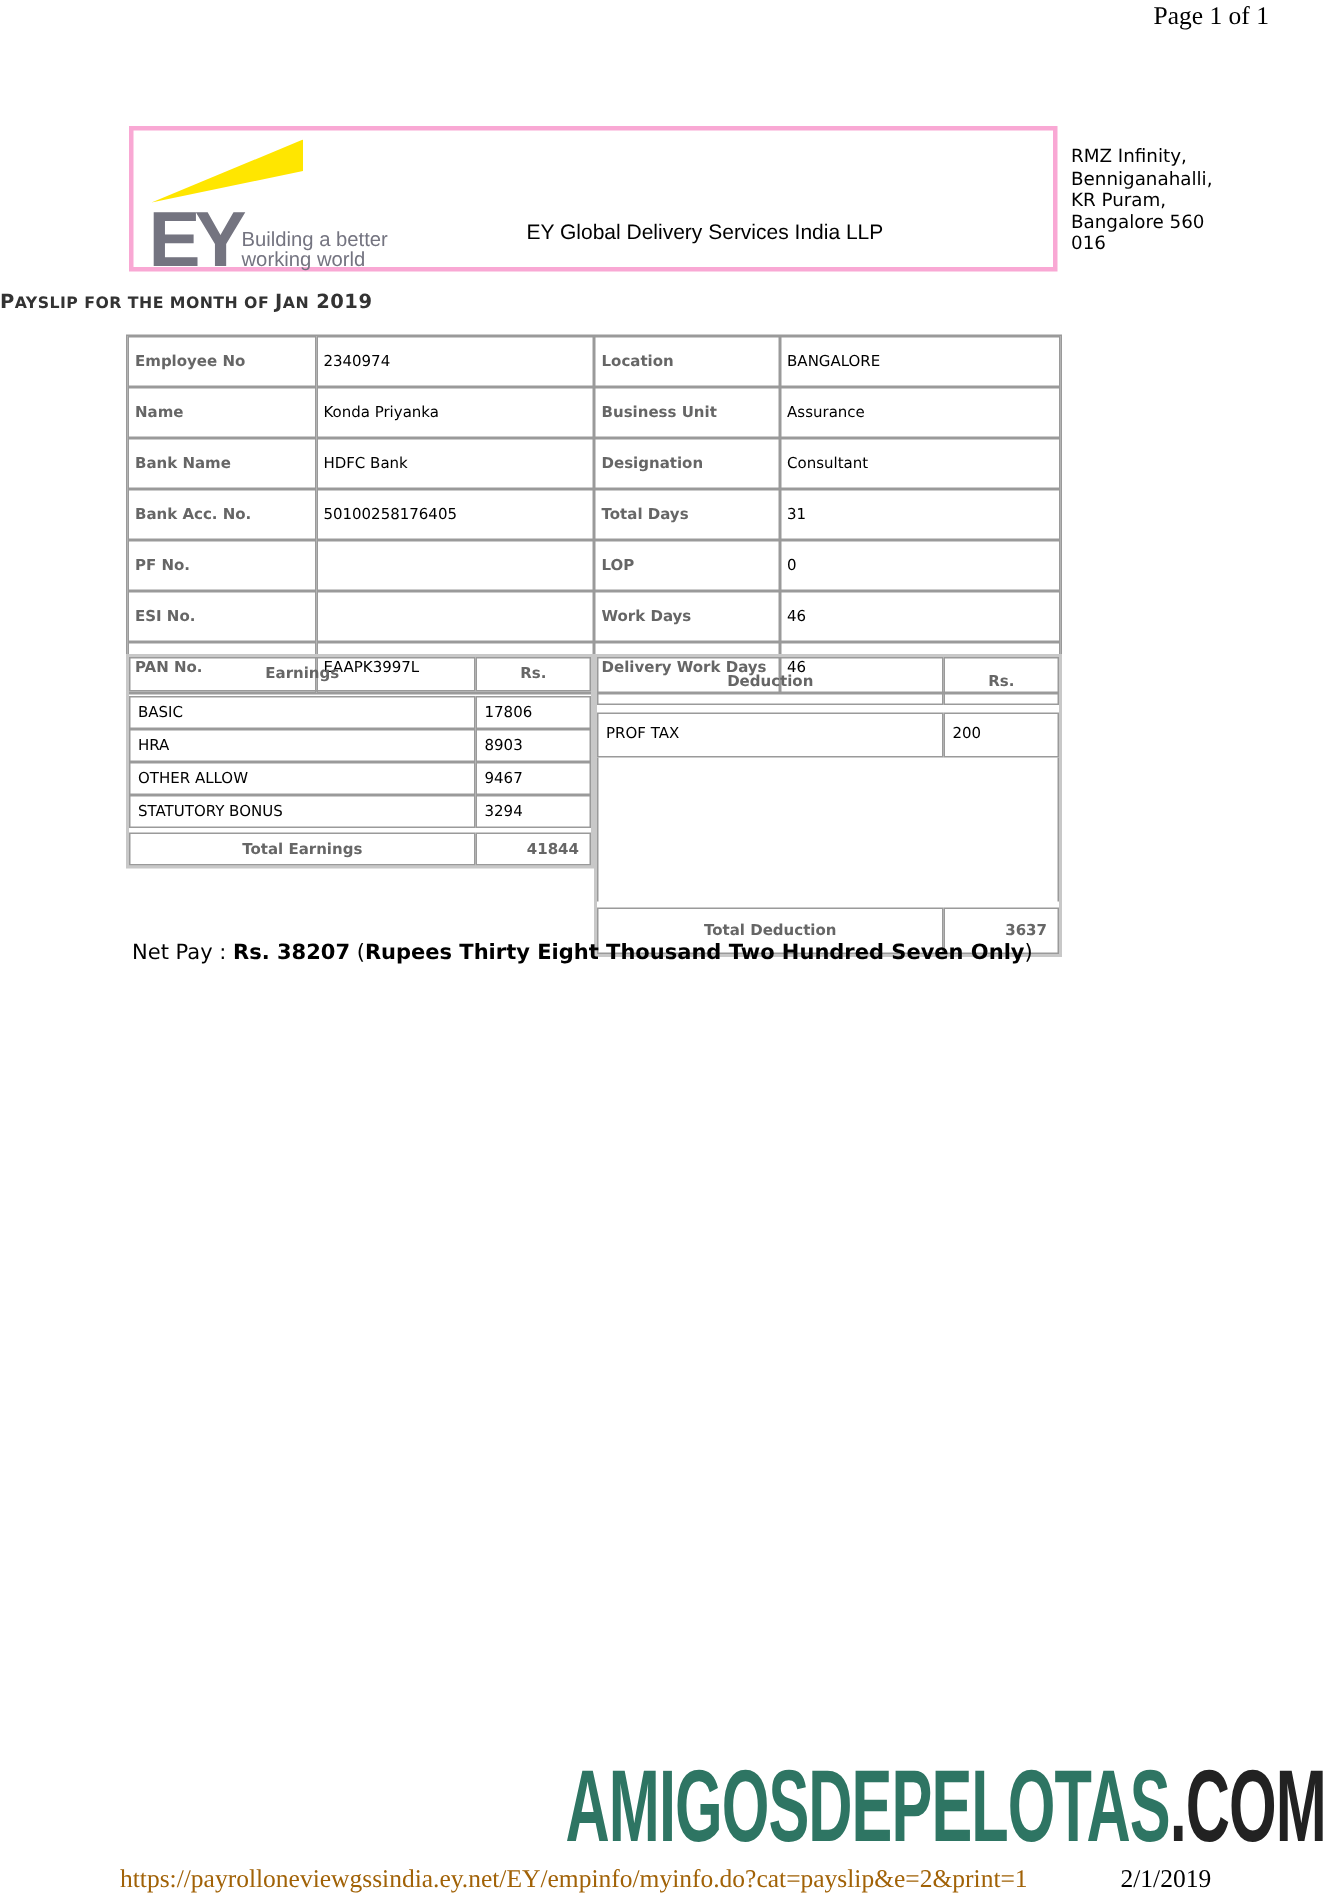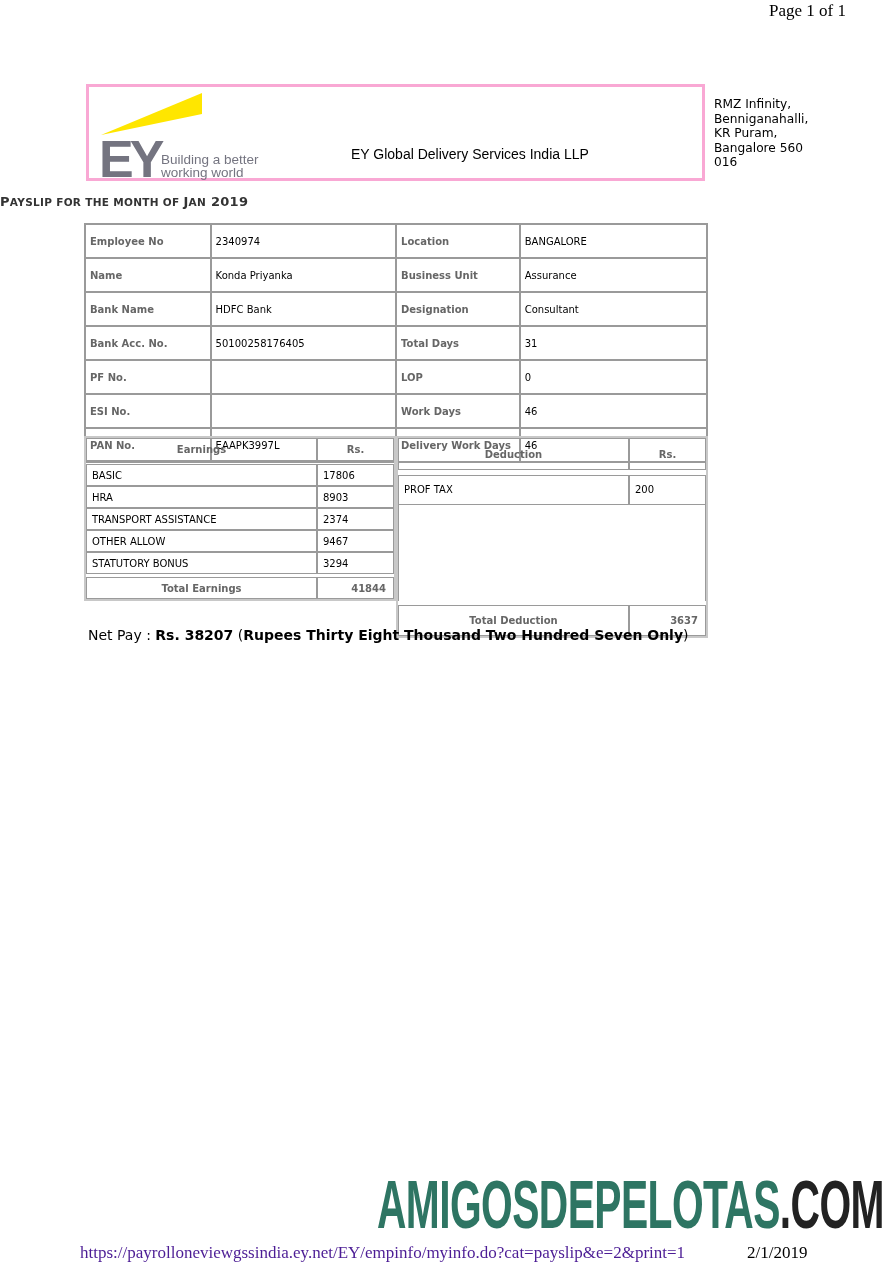--- a/index.html
+++ b/index.html
@@ -55,21 +55,21 @@
   .netpay b { font-weight:bold; }
   .watermark {
     position:absolute; left:377px; top:1170px; font-family:"Liberation Sans", sans-serif;
     font-weight:bold; font-size:68px; line-height:68px; letter-spacing:-1px;
     transform:scaleX(0.60); transform-origin:left top; white-space:nowrap;
   }
   .watermark .g { color:#2e7563; }
   .watermark .d { color:#222; }
   .footer-url {
     position:absolute; left:80px; top:1243px; font-family:"Liberation Serif", serif;
-    font-size:17px; color:#4c1d95;
+    font-size:17px; color:#a16207;
   }
   .footer-date {
     position:absolute; left:747px; top:1243px; font-family:"Liberation Serif", serif;
     font-size:17px; color:#000;
   }
 </style>
 </head>
 <body>
 
 <div class="page-num">Page 1 of 1</div>
@@ -162,24 +162,20 @@
       </tr>
   <tr class="row">
     <td>BASIC</td>
     <td class="amt">17806</td>
   </tr>
   <tr class="row">
     <td>HRA</td>
     <td class="amt">8903</td>
   </tr>
   <tr class="row">
-    <td>TRANSPORT ASSISTANCE</td>
-    <td class="amt">2374</td>
-  </tr>
-  <tr class="row">
     <td>OTHER ALLOW</td>
     <td class="amt">9467</td>
   </tr>
   <tr class="row">
     <td>STATUTORY BONUS</td>
     <td class="amt">3294</td>
   </tr>
   <tr class="gap">
         <td colspan="2"></td>
       </tr>

